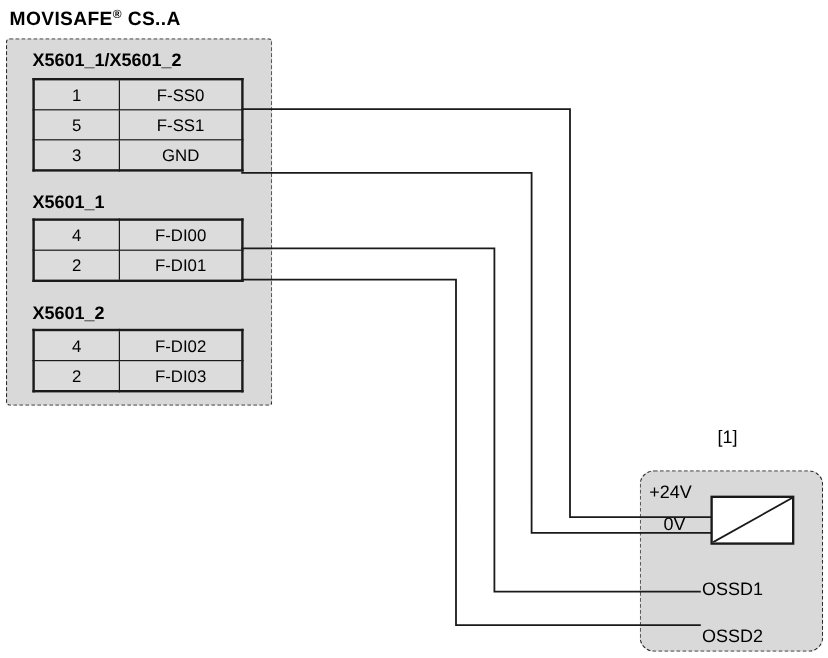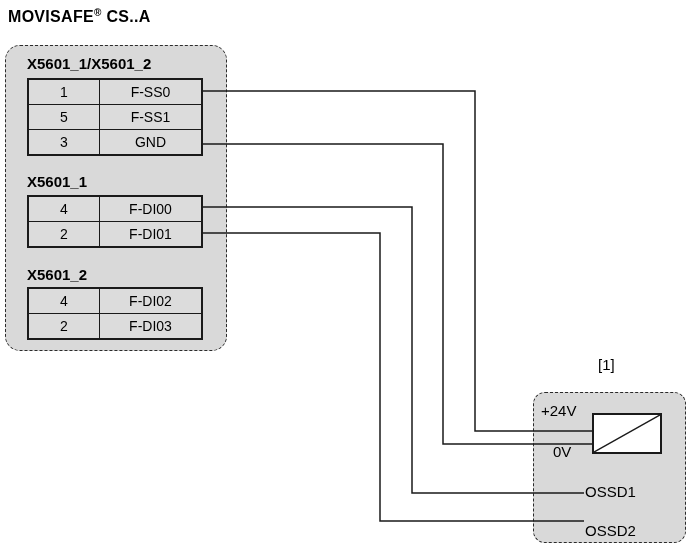--- a/index.html
+++ b/index.html
@@ -24,23 +24,23 @@
     font-size: 10px;
     vertical-align: 6px;
   }
   .panel {
     position: absolute;
     background: #d9d9d9;
     border: 1px dashed #2b2b2b;
     box-sizing: border-box;
   }
   .device-panel {
-    left: 5px; top: 45px;
+    left: 5px; top: 32px;
     width: 222px; height: 306px;
-    border-radius: 15px;
+    border-radius: 3px;
   }
   .external-panel {
     left: 533px; top: 392px;
     width: 153px; height: 151px;
     border-radius: 12px;
   }
   .group-header {
     position: absolute;
     left: 21px;
     font-size: 15px;
@@ -68,21 +68,21 @@
     position: absolute;
     left: 598px; top: 356px;
     font-size: 15px;
   }
   .ext-label {
     position: absolute;
     font-size: 15px;
     white-space: nowrap;
   }
   .label-24v  { left: 7px;  top: 9px;  }
-  .label-0v   { left: 19px; top: 50px; }
+  .label-0v   { left: 19px; top: 36px; }
   .label-ossd1 { left: 51px; top: 90px; }
   .label-ossd2 { left: 51px; top: 129px; }
   .power-symbol {
     position: absolute;
     left: 58px; top: 20px;
     width: 70px; height: 41px;
     background: #ffffff;
     border: 2px solid #1a1a1a;
     box-sizing: border-box;
   }

